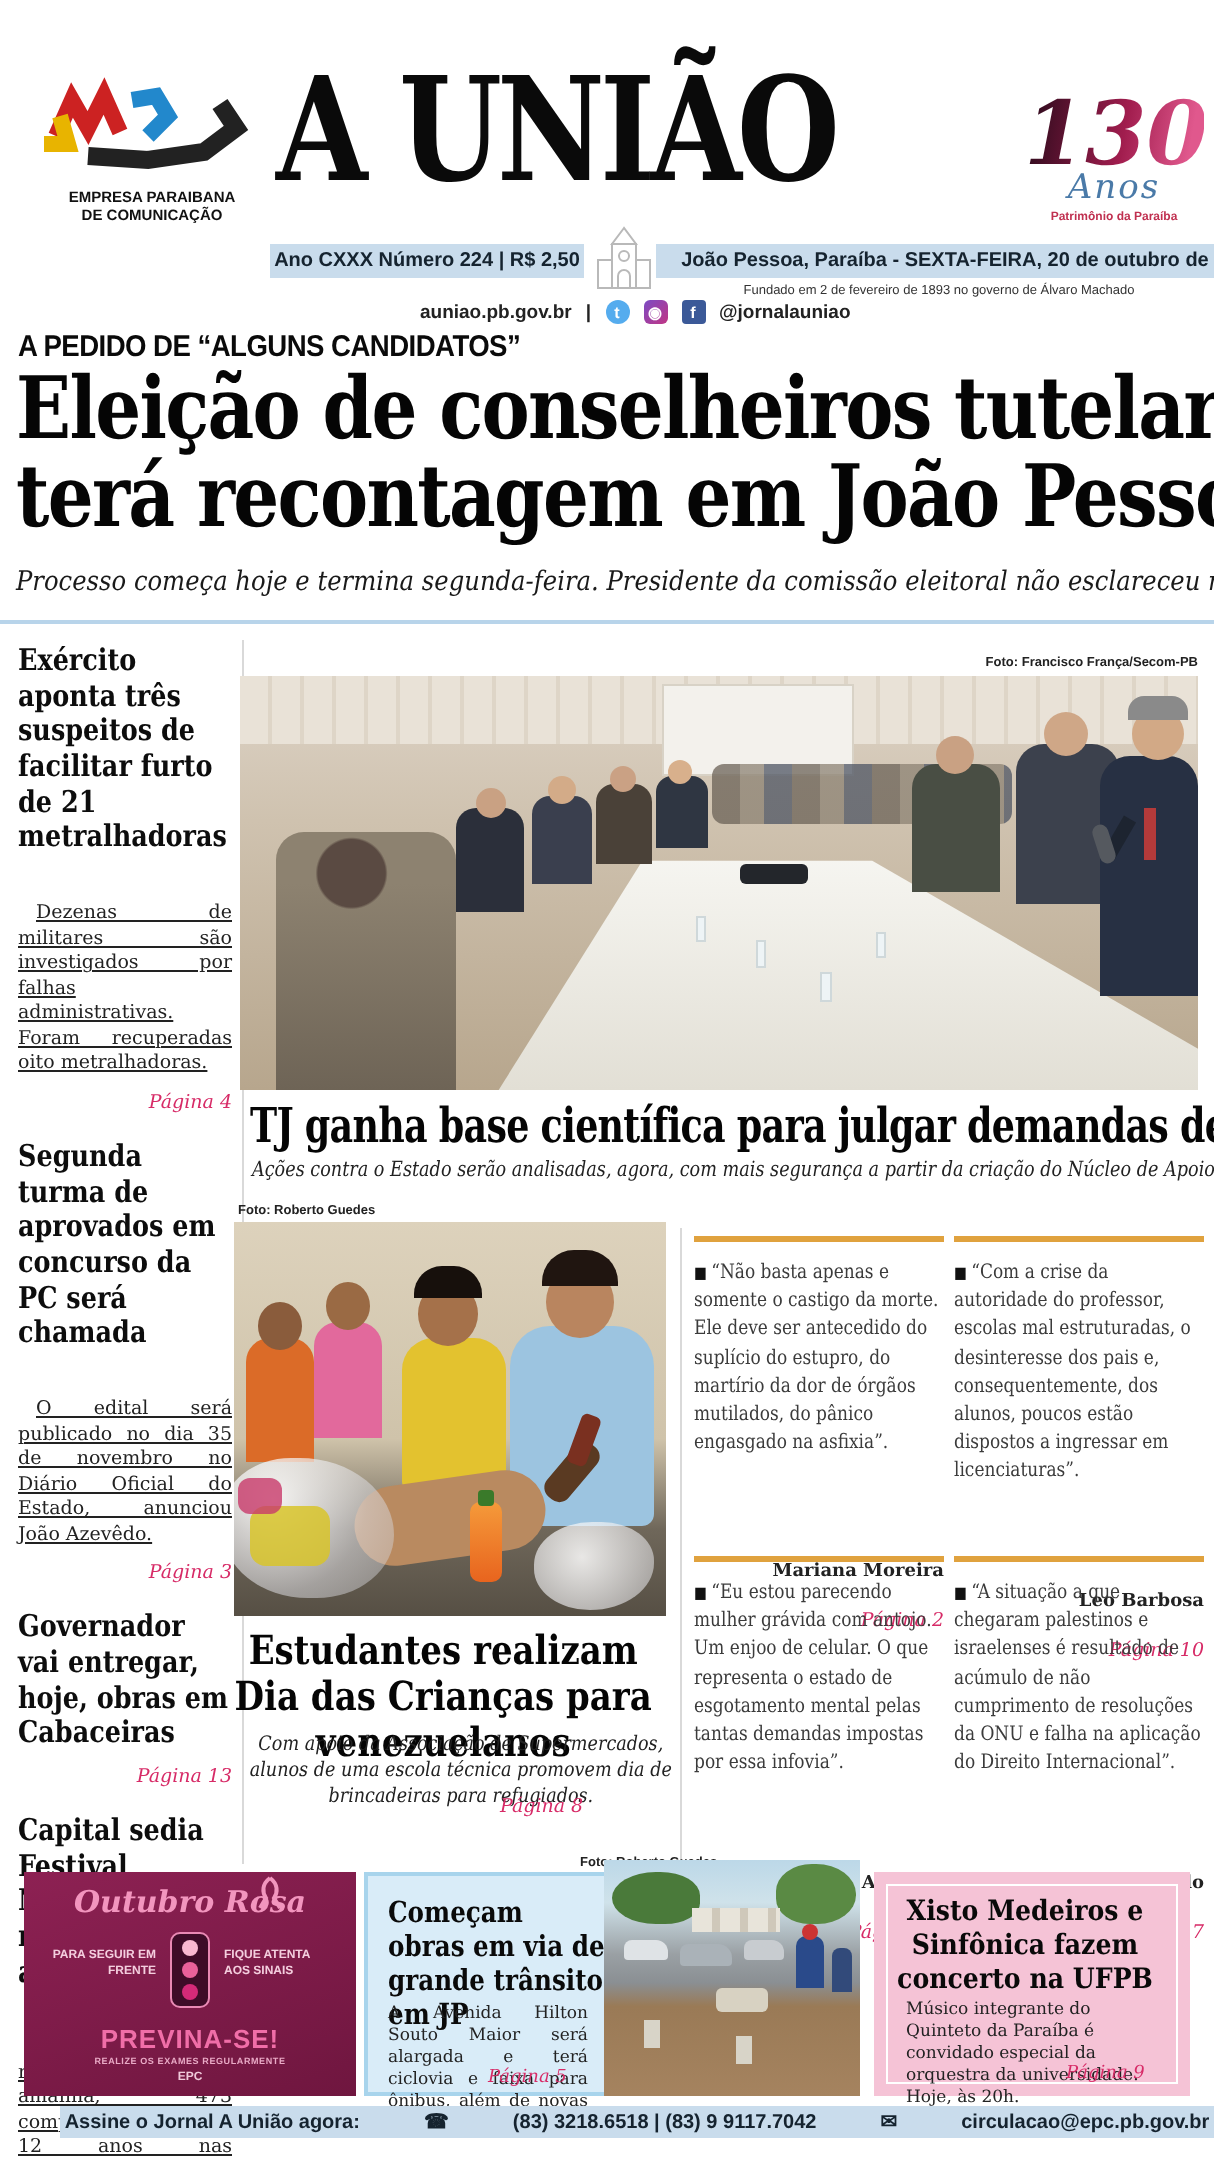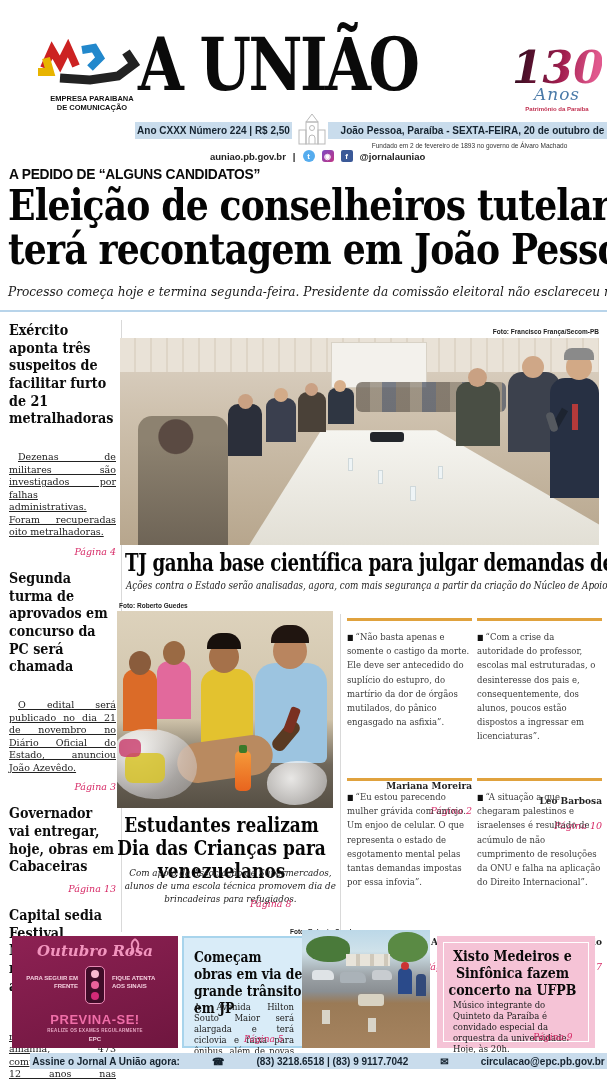--- a/index.html
+++ b/index.html
@@ -96,21 +96,21 @@
     font-family:"Liberation Sans", sans-serif; font-weight:bold; font-size:10px; color:#15232f; }
 
   .vrule { position:absolute; width:1px; background:#d9d9d9; }
   .toprule { position:absolute; height:2px; background:#b8d4ea; }
 </style>
 </head>
 <body>
 
 <div id="page">
 
-  <div class="abs" style="left:30px; top:38px; width:124px;">
+  <div class="abs" style="left:14px; top:38px; width:124px;">
     <svg width="124" height="52" viewBox="0 0 124 52">
       <polyline points="14,30 22,12 30,26 38,10 46,28" fill="none" stroke="#cc2222" stroke-width="8"></polyline>
       <polyline points="8,34 20,34 16,20" fill="none" stroke="#e8b400" stroke-width="8"></polyline>
       <polyline points="52,12 64,10 70,20 60,30" fill="none" stroke="#2288cc" stroke-width="8"></polyline>
       <polyline points="30,40 60,42 88,38 104,26 96,14" fill="none" stroke="#222" stroke-width="9"></polyline>
     </svg>
     <div class="epc-lines">
       <div>EMPRESA PARAIBANA</div>
       <div>DE COMUNICAÇÃO</div>
     </div>
@@ -167,21 +167,21 @@
   <div class="toprule" style="left:0; top:310px; width:607px;"></div>
 
   <div class="abs" style="left:9px; top:322px; width:107px;">
     <div class="brief">
       <h3>Exército aponta três suspeitos de facilitar furto de 21 metralhadoras</h3>
       <p>Dezenas de militares são investigados por falhas administrativas. Foram recuperadas oito metralhadoras.</p>
       <span class="pageref">Página 4</span>
     </div>
     <div class="brief">
       <h3>Segunda turma de aprovados em concurso da PC será chamada</h3>
-      <p>O edital será publicado no dia 21 de novembro no Diário Oficial do Estado, anunciou João Azevêdo.</p>
+      <p>O edital será publicado no dia 35 de novembro no Diário Oficial do Estado, anunciou João Azevêdo.</p>
       <span class="pageref">Página 3</span>
     </div>
     <div class="brief">
       <h3>Governador vai entregar, hoje, obras em Cabaceiras</h3>
       <span class="pageref">Página 13</span>
     </div>
     <div class="brief">
       <h3>Capital sedia Festival NO/NE de natação com atletas mirins</h3>
       <p>Vila Olímpica recebe, hoje e amanhã, 473 competidores de 9 a 12 anos nas categorias Petiz e Mirim.</p>
 

